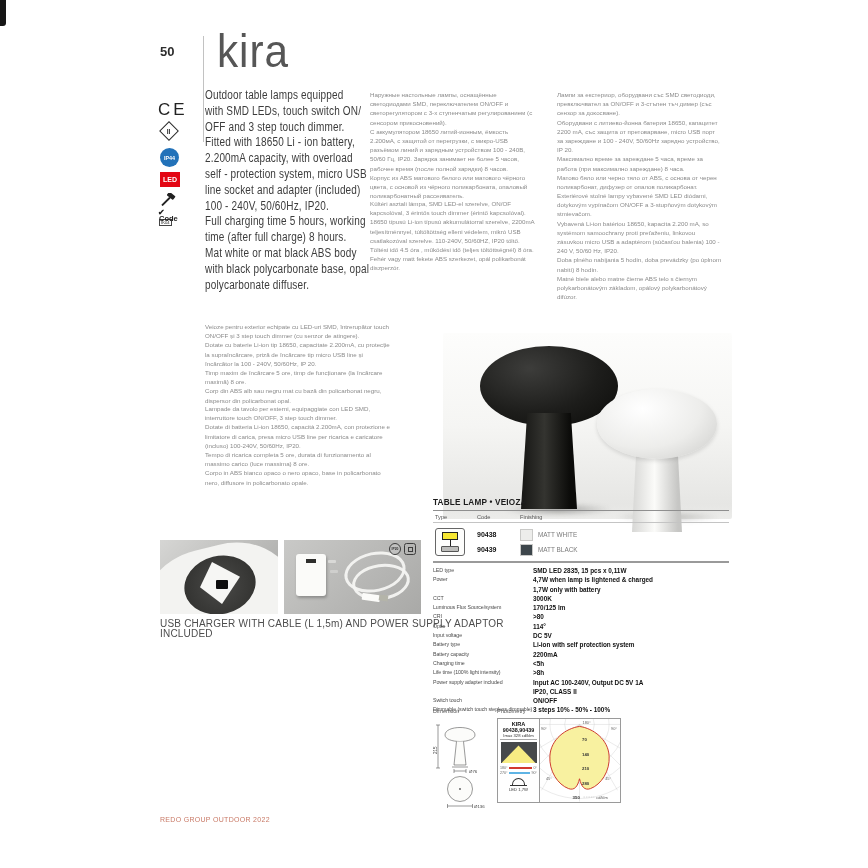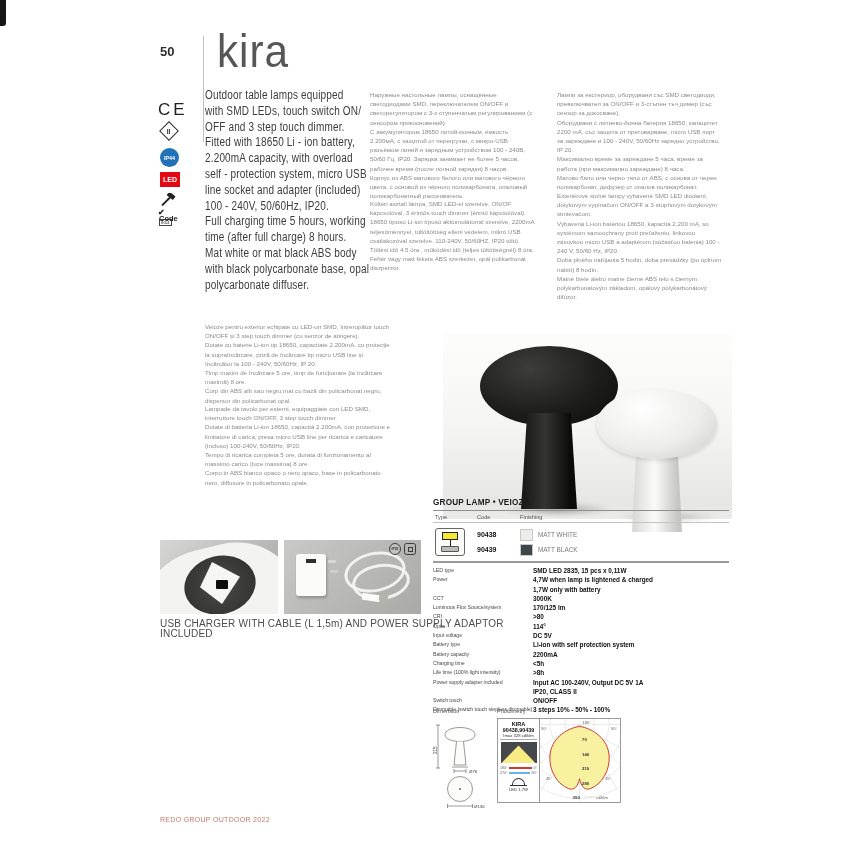--- a/index.html
+++ b/index.html
@@ -195,21 +195,21 @@
 
   <div class="lamp-photo">
     <div class="shadowB"></div>
     <div class="lampB-cap"></div>
     <div class="lampB-stem"></div>
     <div class="shadowW"></div>
     <div class="lampW-stem"></div>
     <div class="lampW-cap"></div>
   </div>
 
-  <div class="section-title">GROUP LAMP • VEIOZĂ</div>
+  <div class="section-title">TABLE LAMP • VEIOZĂ</div>
 
   <div class="ptable">
     <div class="pt-head">
       <span class="h-type">Type</span>
       <span class="h-code">Code</span>
       <span class="h-fin">Finishing</span>
     </div>
     <div class="pt-body">
       <div class="type-icon">
         <div class="ti-head" style="background-color: rgb(247, 231, 51);"></div>

